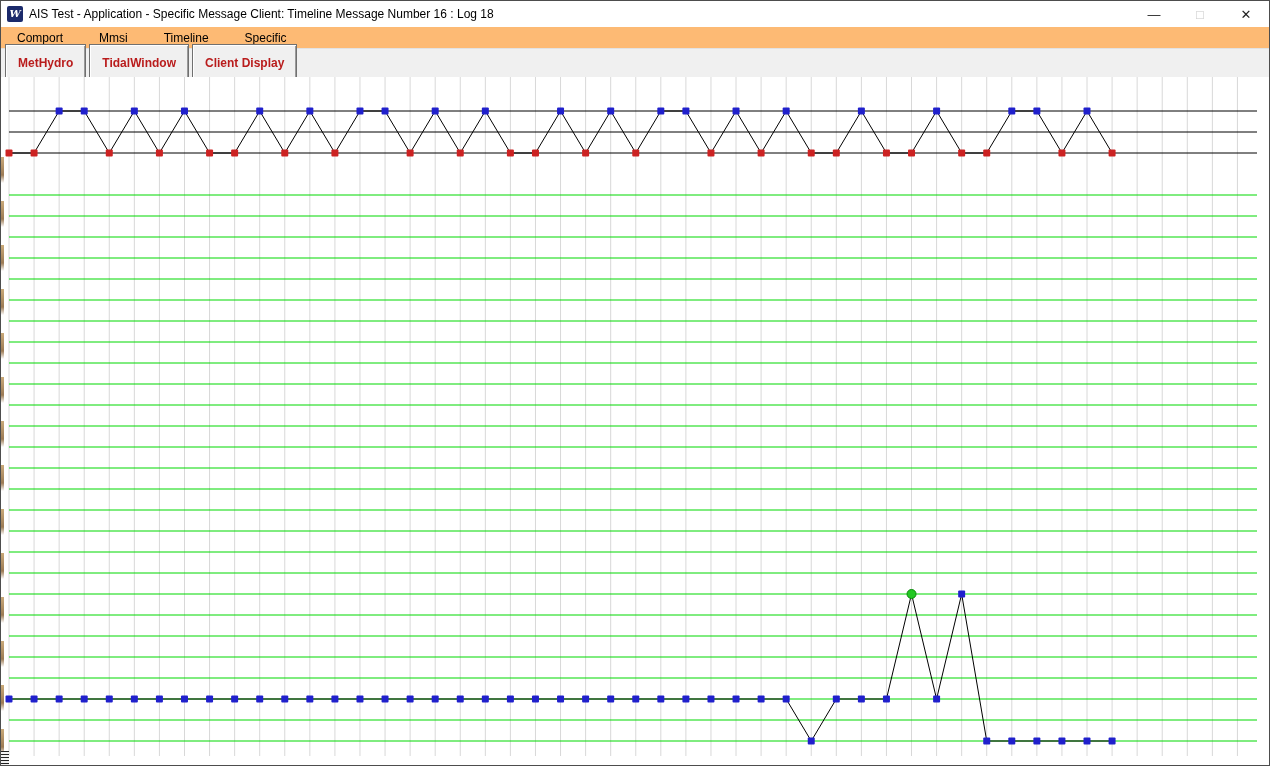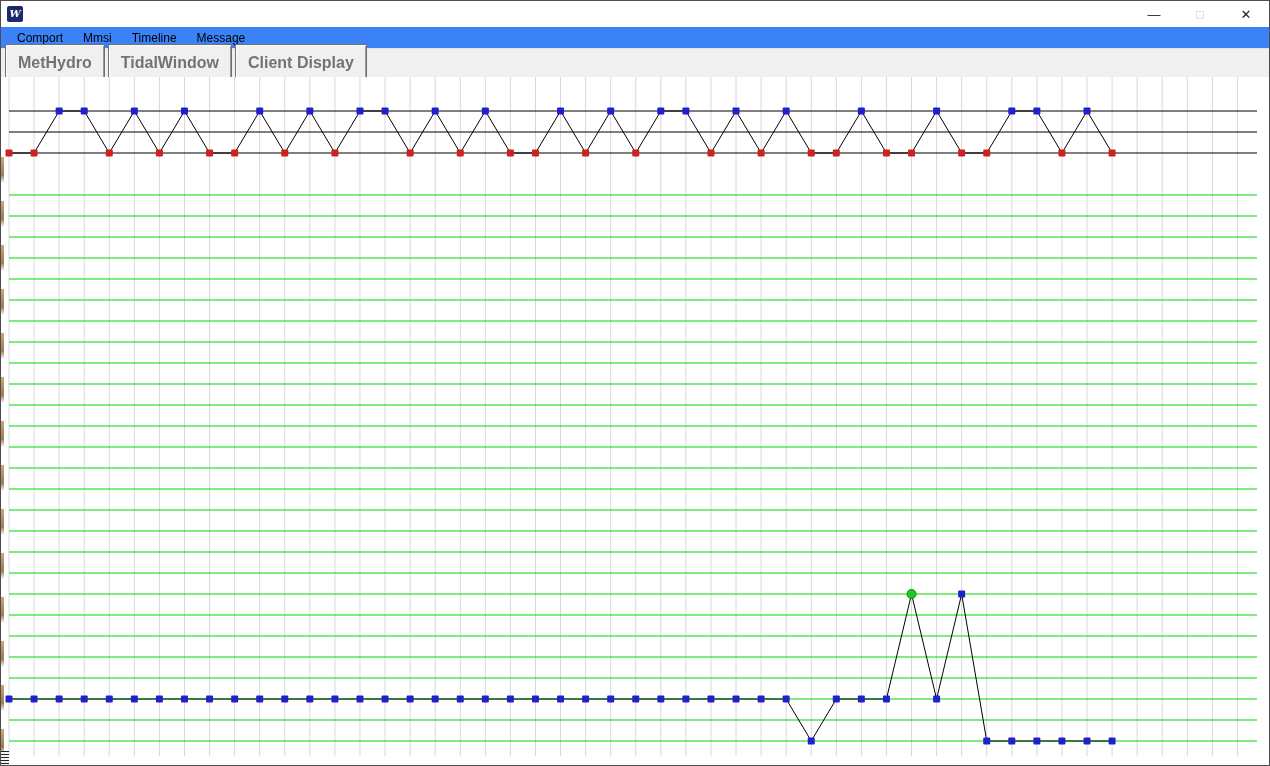--- a/index.html
+++ b/index.html
@@ -6,62 +6,63 @@
   body{width:1270px;height:766px;overflow:hidden;font-family:"Liberation Sans",sans-serif;}
   .window{position:relative;width:1268px;height:764px;background:#fff;border:1px solid #4d4d4d;box-sizing:content-box;}
   
   .titlebar{position:absolute;left:0;top:0;width:1268px;height:26px;background:#ffffff;display:flex;align-items:center;}
   .app-icon{width:16px;height:16px;margin-left:6px;background:#1b2a6b;color:#fff;font:italic bold 10px/16px "DejaVu Serif",serif;text-align:center;border-radius:2px;flex:0 0 auto;}
   .title-text{margin-left:6px;font-size:12px;color:#000;white-space:nowrap;}
   .win-controls{position:absolute;right:0;top:0;height:26px;display:flex;}
   .win-btn{width:46px;height:26px;display:flex;align-items:center;justify-content:center;font-size:13px;color:#222;cursor:default;}
   .win-btn.max{color:#c9c9c9;}
   
-  .menubar{position:absolute;left:0;top:26px;width:1268px;height:22px;background:#3b82f6;display:flex;align-items:center;border-bottom:1px solid #e2e2e2;box-sizing:border-box;}
-  .menu-item{font-size:12px;color:#000;padding:2px 8px;margin-left:4px;}
+  .menubar{position:absolute;left:0;top:26px;width:1268px;height:22px;background:#fdba74;display:flex;align-items:center;border-bottom:1px solid #e2e2e2;box-sizing:border-box;}
+  .menu-item{font-size:12px;color:#000;padding:2px 8px;margin-left:20px;}
   .menu-item:first-child{margin-left:8px;}
   
   .toolbar{position:absolute;left:0;top:48px;width:1268px;height:28px;background:#f0f0f0;display:flex;align-items:center;}
-  .tb-btn{height:21px;margin-left:3px;padding:8px 12px;background:#f0f0f0;border:1px solid #707070;box-shadow:inset 1px 1px 0 #ffffff, inset -1px -1px 0 #9a9a9a;font-weight:bold;font-size:16px;color:#737373;display:flex;align-items:center;cursor:default;}
+  .tb-btn{height:21px;margin-left:3px;padding:8px 12px;background:#f0f0f0;border:1px solid #707070;box-shadow:inset 1px 1px 0 #ffffff, inset -1px -1px 0 #9a9a9a;font-weight:bold;font-size:12px;color:#b91c1c;display:flex;align-items:center;cursor:default;}
   .tb-btn:first-child{margin-left:4px;}
   
   .chart-wrap{position:absolute;left:0;top:76px;width:1268px;height:688px;background:#ffffff;}
   .chart-wrap svg{display:block;}
   
   .edge-sliver{position:absolute;left:0;top:80px;width:3px;height:670px;
     background:repeating-linear-gradient(to bottom,#c09a62 0px,#8a6336 18px,rgba(255,255,255,0) 26px,rgba(255,255,255,0) 44px);
     opacity:.85;}
   .corner-grip{position:absolute;left:0;top:674px;width:8px;height:14px;
     background:repeating-linear-gradient(to bottom,#222 0px,#222 1px,#f2f2f2 1px,#f2f2f2 3px);}
 </style>
 </head>
 <body>
 
 <div class="window">
 
   <div class="titlebar">
     <span class="app-icon">W</span>
+    <span class="title-text">AIS Test - Application - Specific Message Client: Timeline Message Number 16 : Log 18</span>
     <div class="win-controls">
       <div class="win-btn min">
         <span>—</span>
       </div>
       <div class="win-btn max">
         <span>□</span>
       </div>
       <div class="win-btn close">
         <span>✕</span>
       </div>
     </div>
   </div>
 
   <div class="menubar">
     <span class="menu-item">Comport</span>
     <span class="menu-item">Mmsi</span>
     <span class="menu-item">Timeline</span>
-    <span class="menu-item">Message</span>
+    <span class="menu-item">Specific</span>
   </div>
 
   <div class="toolbar">
     <div class="tb-btn">MetHydro</div>
     <div class="tb-btn">TidalWindow</div>
     <div class="tb-btn">Client Display</div>
   </div>
 
   <div class="chart-wrap">
     <svg id="chart" xmlns="http://www.w3.org/2000/svg" width="1268" height="688" viewBox="0 0 1268 688">

